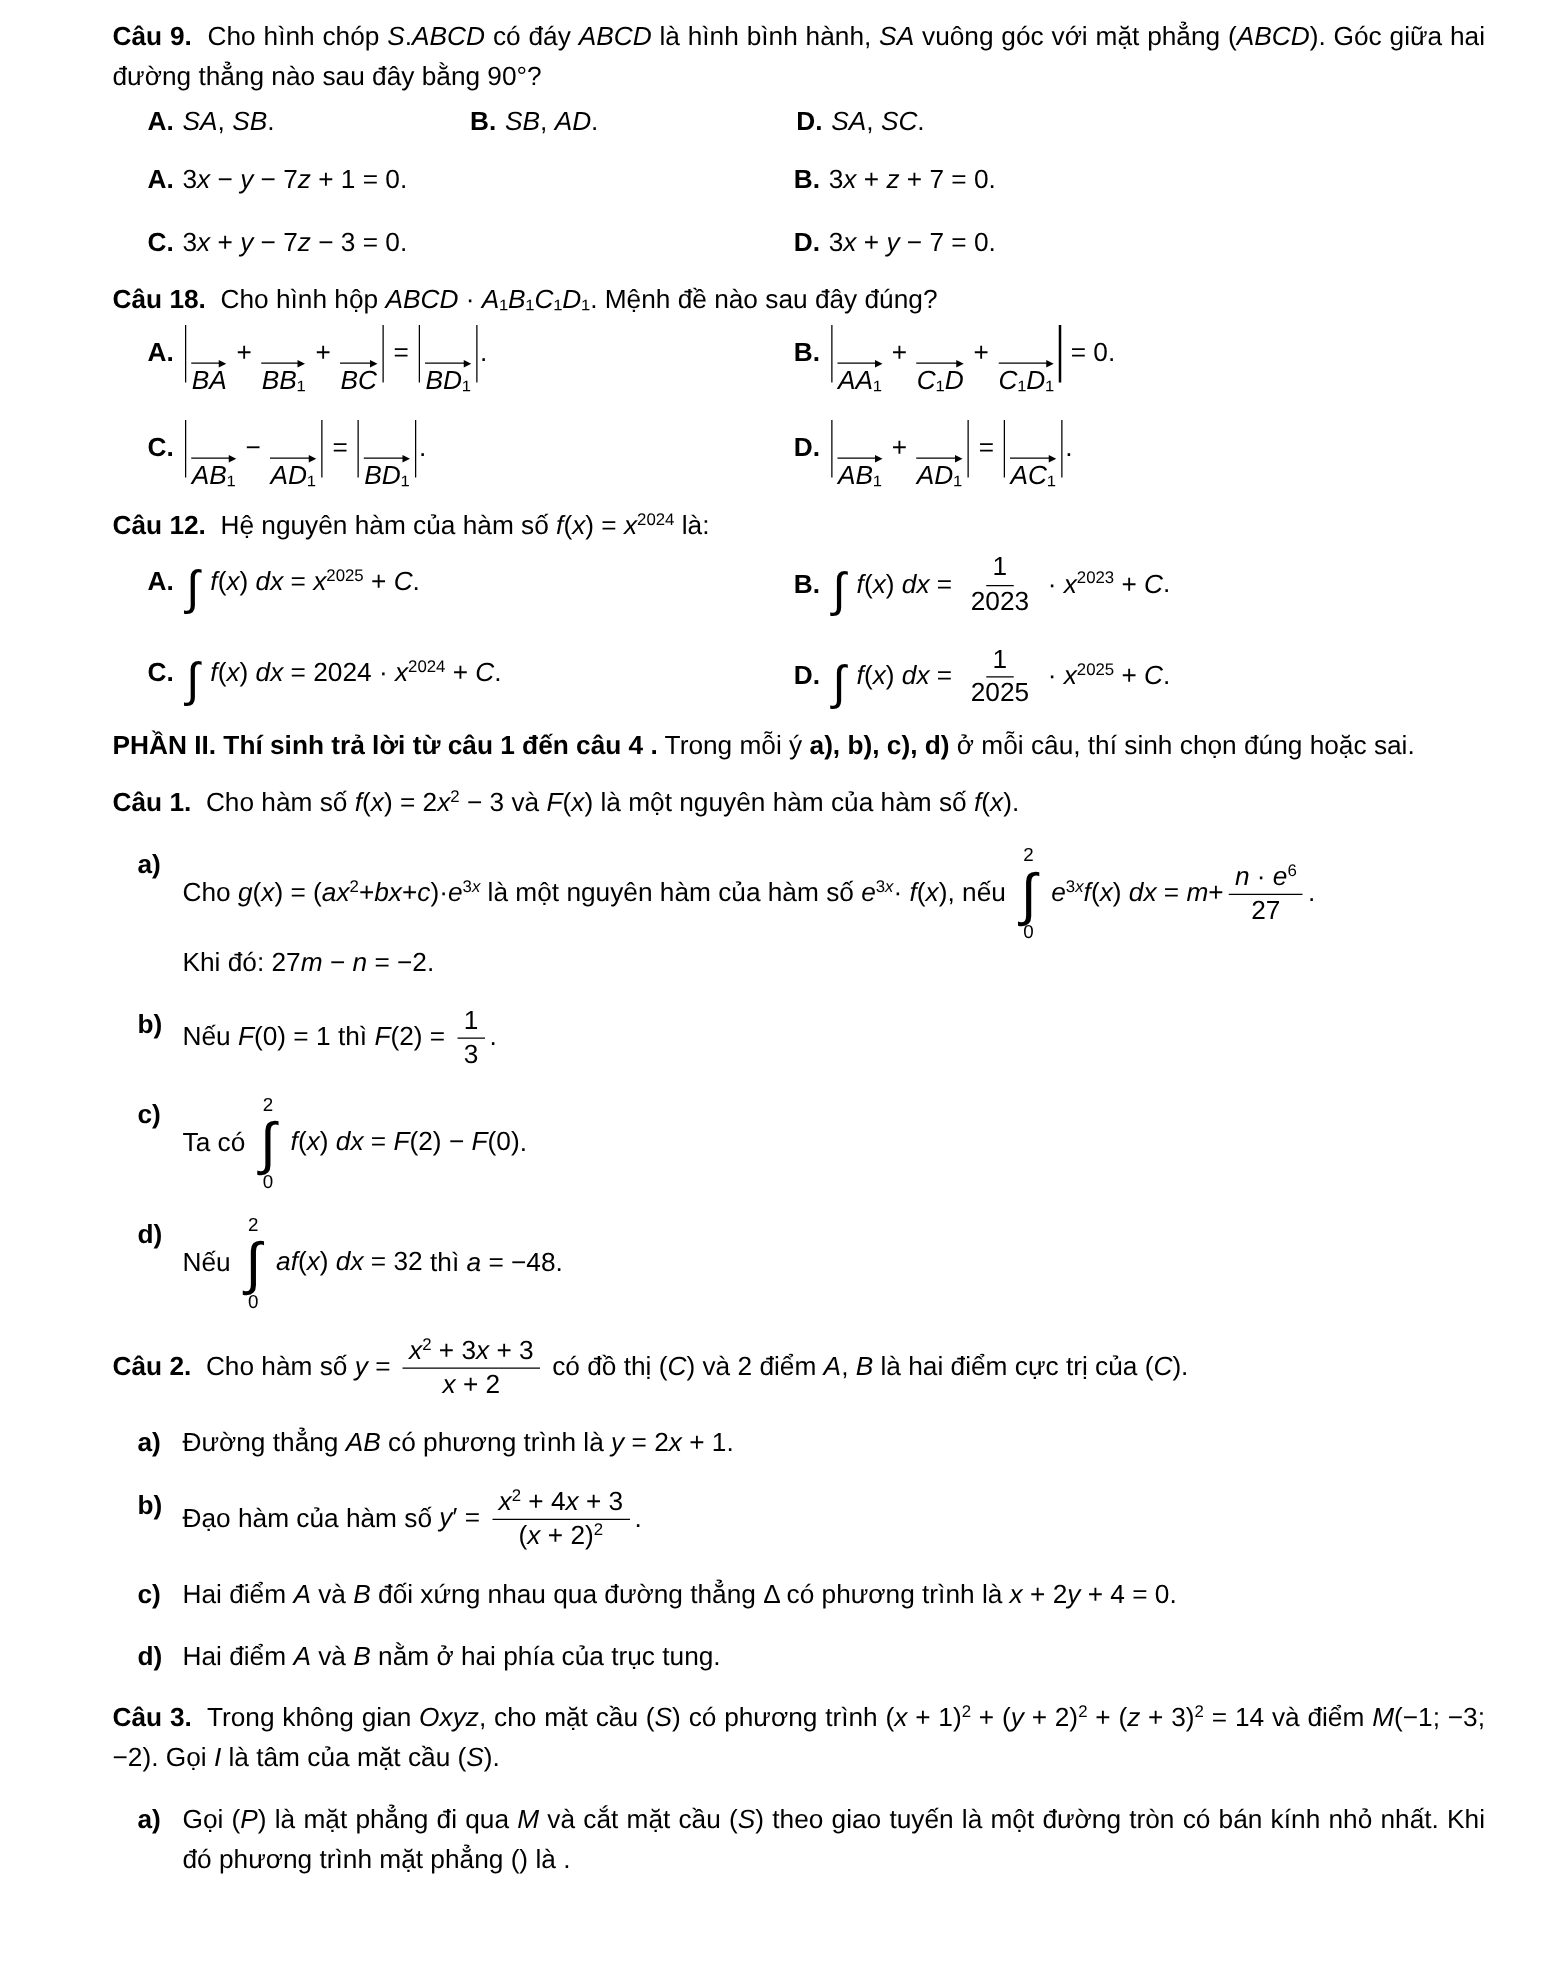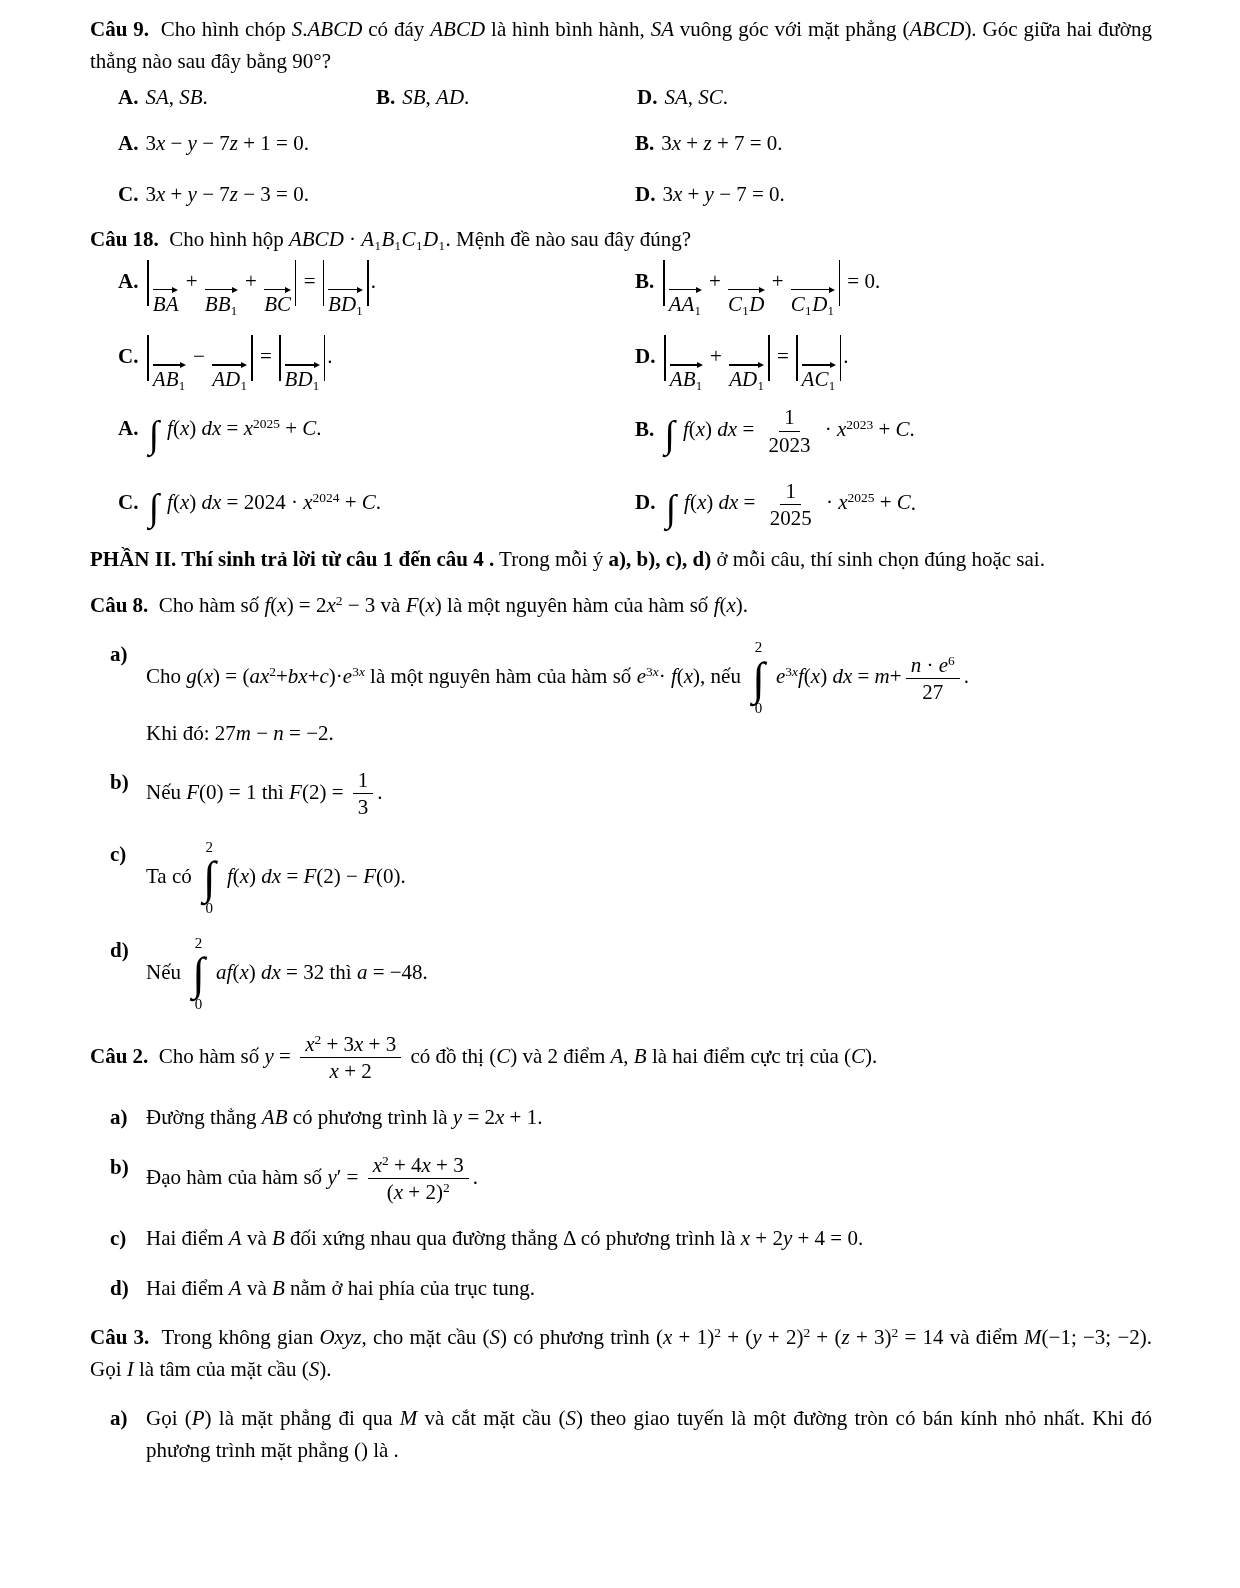--- a/index.html
+++ b/index.html
@@ -1,21 +1,21 @@
 <!DOCTYPE html>
 <html><head>
 <meta charset="utf-8">
 <title>Exam Page</title>
 <style>
   *{box-sizing:border-box}
   html,body{margin:0;padding:0;background:#fff}
   .page{
     width:1240px;height:1588px;overflow:hidden;background:#fff;color:#000;
-    padding:14px 88px 10px 90px;
-    font-family:Liberation Serif, serif;
+    padding:14px 52px 10px 90px;
+    font-family:Liberation Sans, sans-serif;
     font-size:21px;line-height:1.5;
   }
   p{margin:0}
   .qblock{margin-bottom:12px}
   .qtext{text-align:justify;margin-bottom:4px}
   .qlabel,.olabel,.slabel{font-weight:bold}
   .opts{display:grid;margin-left:28px;row-gap:18px;align-items:center;margin-bottom:2px}
   .cols4{grid-template-columns:258px 261px 258px 1fr}
   .cols2{grid-template-columns:517px 1fr}
   .opt{padding:1px 0}
@@ -104,36 +104,37 @@
                 </span> + <span class="vec">
                   <span class="va"></span>
                   <span class="vb"><i>A</i><i>D</i>₁</span>
                 </span><span class="tbar"></span> = <span class="tbar"></span><span class="vec">
                   <span class="va"></span>
                   <span class="vb"><i>A</i><i>C</i>₁</span>
                 </span><span class="tbar"></span></span>.</span></div>
         </div>
       </section>
       <section class="qblock">
+        <p class="qtext"><b class="qlabel">Câu 12.</b>&nbsp; <span class="qbody">Hệ nguyên hàm của hàm số <span class="m"><i>f</i>(<i>x</i>) = <i>x</i><sup>2024</sup></span> là:</span></p>
         <div class="opts cols2">
           <div class="opt"><b class="olabel">A.</b><span class="otext"><span class="m"><span class="sint">∫</span> <i>f</i>(<i>x</i>) <i>d</i><i>x</i> = <i>x</i><sup>2025</sup> + <i>C</i></span>.</span></div>
           <div class="opt"><b class="olabel">B.</b><span class="otext"><span class="m"><span class="sint">∫</span> <i>f</i>(<i>x</i>) <i>d</i><i>x</i> = <span class="frac">
                   <span class="fn">1</span>
                   <span class="fd">2023</span>
                 </span> · <i>x</i><sup>2023</sup> + <i>C</i></span>.</span></div>
           <div class="opt"><b class="olabel">C.</b><span class="otext"><span class="m"><span class="sint">∫</span> <i>f</i>(<i>x</i>) <i>d</i><i>x</i> = 2024 · <i>x</i><sup>2024</sup> + <i>C</i></span>.</span></div>
           <div class="opt"><b class="olabel">D.</b><span class="otext"><span class="m"><span class="sint">∫</span> <i>f</i>(<i>x</i>) <i>d</i><i>x</i> = <span class="frac">
                   <span class="fn">1</span>
                   <span class="fd">2025</span>
                 </span> · <i>x</i><sup>2025</sup> + <i>C</i></span>.</span></div>
         </div>
       </section>
       <p class="p2head"><b>PHẦN II. Thí sinh trả lời từ câu 1 đến câu 4 .</b> Trong mỗi ý <b>a), b), c), d)</b> ở mỗi câu, thí sinh chọn đúng hoặc sai.</p>
       <section class="qblock">
-        <p class="qtext"><b class="qlabel">Câu 8.</b>&nbsp; <span class="qbody">Cho hàm số <span class="m"><i>f</i>(<i>x</i>) = 2<i>x</i><sup>2</sup> − 3</span> và <span class="m"><i>F</i>(<i>x</i>)</span> là một nguyên hàm của hàm số <span class="m"><i>f</i>(<i>x</i>)</span>.</span></p>
+        <p class="qtext"><b class="qlabel">Câu 1.</b>&nbsp; <span class="qbody">Cho hàm số <span class="m"><i>f</i>(<i>x</i>) = 2<i>x</i><sup>2</sup> − 3</span> và <span class="m"><i>F</i>(<i>x</i>)</span> là một nguyên hàm của hàm số <span class="m"><i>f</i>(<i>x</i>)</span>.</span></p>
         <div class="sub">
           <b class="slabel">a)</b>
           <span class="stext">Cho <span class="m"><i>g</i>(<i>x</i>) = (<i>a</i><i>x</i><sup>2</sup>+<i>b</i><i>x</i>+<i>c</i>)·<i>e</i><sup>3<i>x</i></sup></span> là một nguyên hàm của hàm số <span class="m"><i>e</i><sup>3<i>x</i></sup>· <i>f</i>(<i>x</i>)</span>, nếu <span class="m"><span class="dint">
                 <span class="lim">2</span>
                 <span class="isym">∫</span>
                 <span class="lim">0</span>
               </span> <i>e</i><sup>3<i>x</i></sup><i>f</i>(<i>x</i>) <i>d</i><i>x</i> = <i>m</i>+<span class="frac">
                 <span class="fn"><i>n</i> · <i>e</i><sup>6</sup></span>
                 <span class="fd">27</span>
               </span></span>.<br>Khi đó: <span class="m">27<i>m</i> − <i>n</i> = −2</span>.</span>

